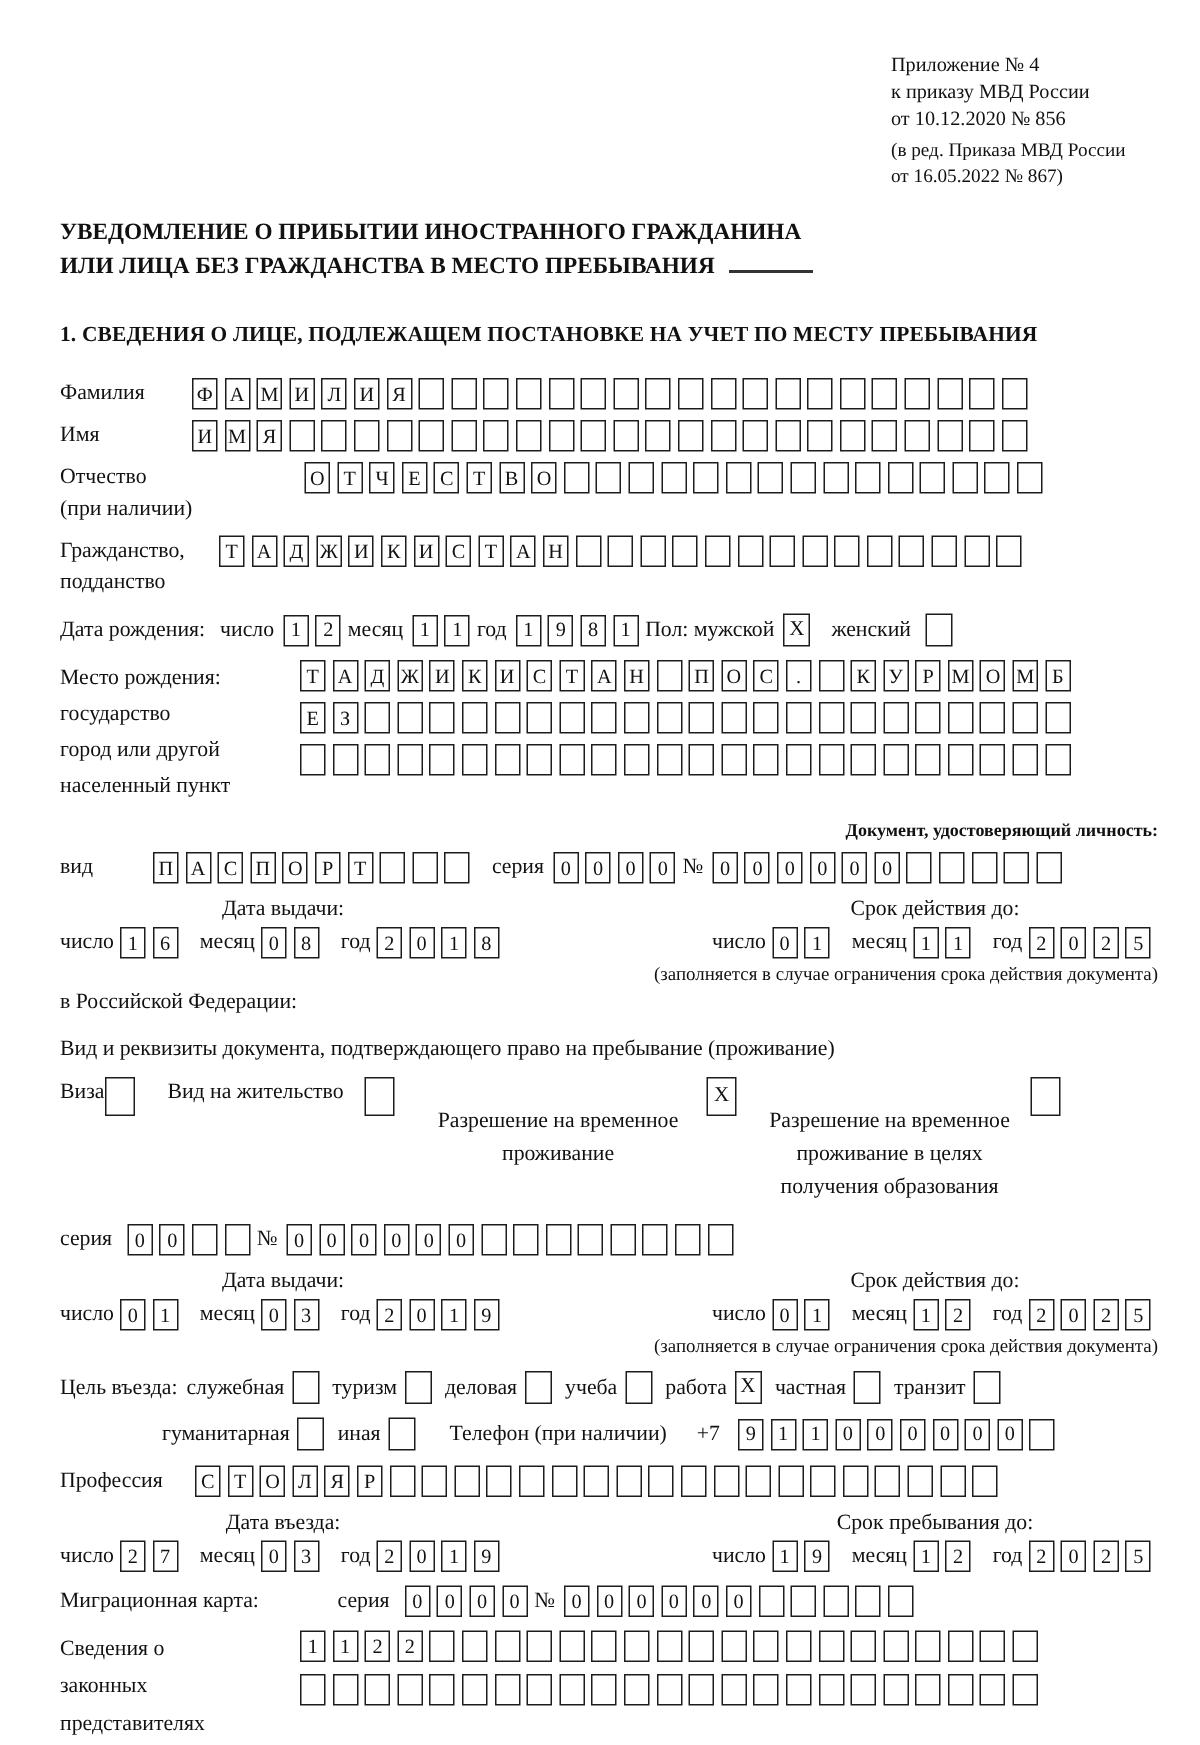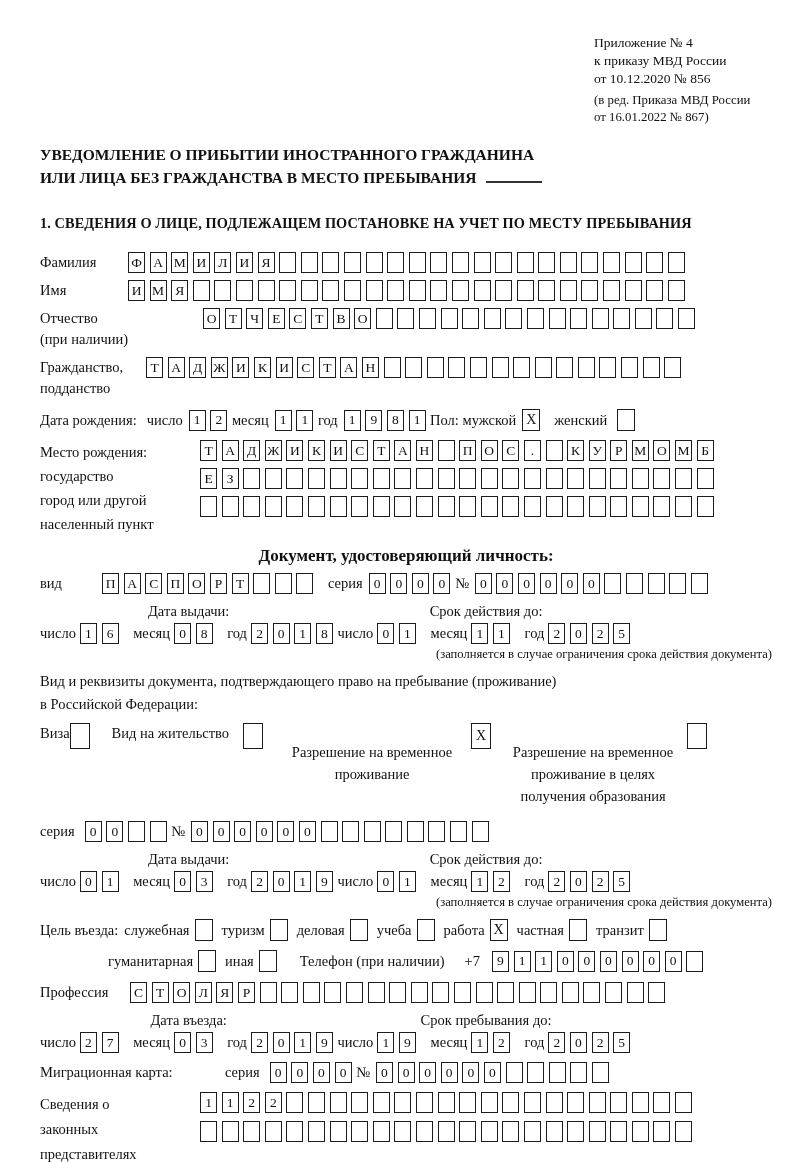--- a/index.html
+++ b/index.html
@@ -30,53 +30,53 @@
     flex:none;box-sizing:border-box;width:17px;height:21px;margin-right:4.6px;
     border:1.6px solid #1c1c1c;display:inline-flex;align-items:center;justify-content:center;
     font-size:13.5px;background:#fff;
   }
   .cb{flex:none;box-sizing:border-box;width:18px;height:22px;border:1.6px solid #1c1c1c;
       display:inline-flex;align-items:center;justify-content:center;font-size:14px;}
   .cb.lg{width:20px;height:26px;}
   .gap6{width:6px;flex:none;} .gap10{width:10px;flex:none;} .gap14{width:14px;flex:none;}
 
   
-  .dates-wrap{display:flex;margin-top:9px;}
+  .dates-wrap{display:flex;justify-content:space-between;margin-top:9px;}
   .dates-col .dhead{font-size:14.5px;text-align:center;margin-bottom:3px;}
   .dline{display:flex;align-items:center;}
   .dline .lbl{margin-right:4px;}
   .dline .grp{display:flex;align-items:center;margin-right:10px;}
   .note-right{text-align:right;font-size:12.6px;margin-top:3px;}
 
   
   .opt-row{display:flex;align-items:flex-start;margin-top:8px;}
   .opt{display:flex;align-items:flex-start;}
   .opt .olabel{font-size:14.5px;line-height:1.5;}
   .opt .centered{text-align:center;margin-top:19px;}
   .plain{font-size:14.5px;line-height:1.55;}
   .mt14{margin-top:14px;} .mt8{margin-top:8px;}
 
   .purpose-row{display:flex;align-items:center;margin-top:9px;}
   .purpose-row .lbl{margin-right:6px;}
   .p-opt{display:flex;align-items:center;margin-right:9px;}
   .p-opt .lbl{margin-right:5px;}
-  .doc-head{text-align:center;font-weight:bold;font-size:17px;margin-top:10px;}
+  .doc-head{text-align:right;font-weight:bold;font-size:12px;margin-top:10px;}
 </style>
 </head>
 <body>
 
 <div class="page">
 
   <div class="annex">
     <div>Приложение № 4</div>
     <div>к приказу МВД России</div>
     <div>от 10.12.2020 № 856</div>
     <div class="sub">
       <div>(в ред. Приказа МВД России</div>
-      <div>от 16.01.2022 № 867)</div>
+      <div>от 16.05.2022 № 867)</div>
     </div>
   </div>
 
   <div class="title">
     <div>УВЕДОМЛЕНИЕ О ПРИБЫТИИ ИНОСТРАННОГО ГРАЖДАНИНА</div>
     <div><span>ИЛИ ЛИЦА БЕЗ ГРАЖДАНСТВА В МЕСТО ПРЕБЫВАНИЯ</span><span class="uline"></span></div>
   </div>
 
   <div class="sec-head">1. СВЕДЕНИЯ О ЛИЦЕ, ПОДЛЕЖАЩЕМ ПОСТАНОВКЕ НА УЧЕТ ПО МЕСТУ ПРЕБЫВАНИЯ</div>
 
@@ -414,22 +414,22 @@
             <span class="cell">2</span>
             <span class="cell">0</span>
             <span class="cell">2</span>
             <span class="cell">5</span>
           </span>
       </div>
     </div>
   </div>
   <div class="note-right">(заполняется в случае ограничения срока действия документа)</div>
 
+  <div class="plain">в Российской Федерации:</div>
   <div class="plain mt8">Вид и реквизиты документа, подтверждающего право на пребывание (проживание)</div>
-  <div class="plain">в Российской Федерации:</div>
 
   <div class="opt-row">
     <div class="opt">
       <span class="olabel">Виза</span>
       <span class="cb lg"></span>
     </div>
     <span style="width:22px;flex:none;"></span>
     <div class="opt">
       <span class="olabel">Вид на жительство</span>
       <span style="width:14px;flex:none;"></span>

